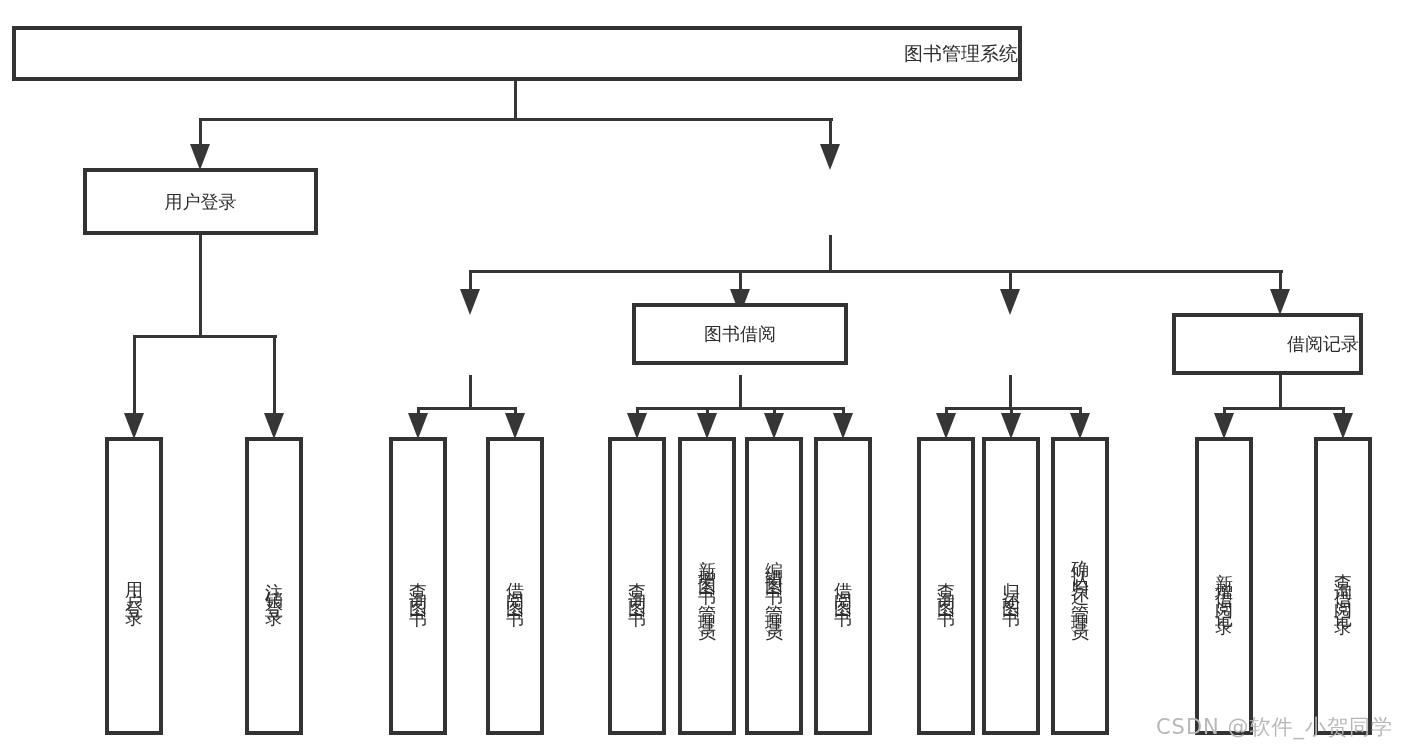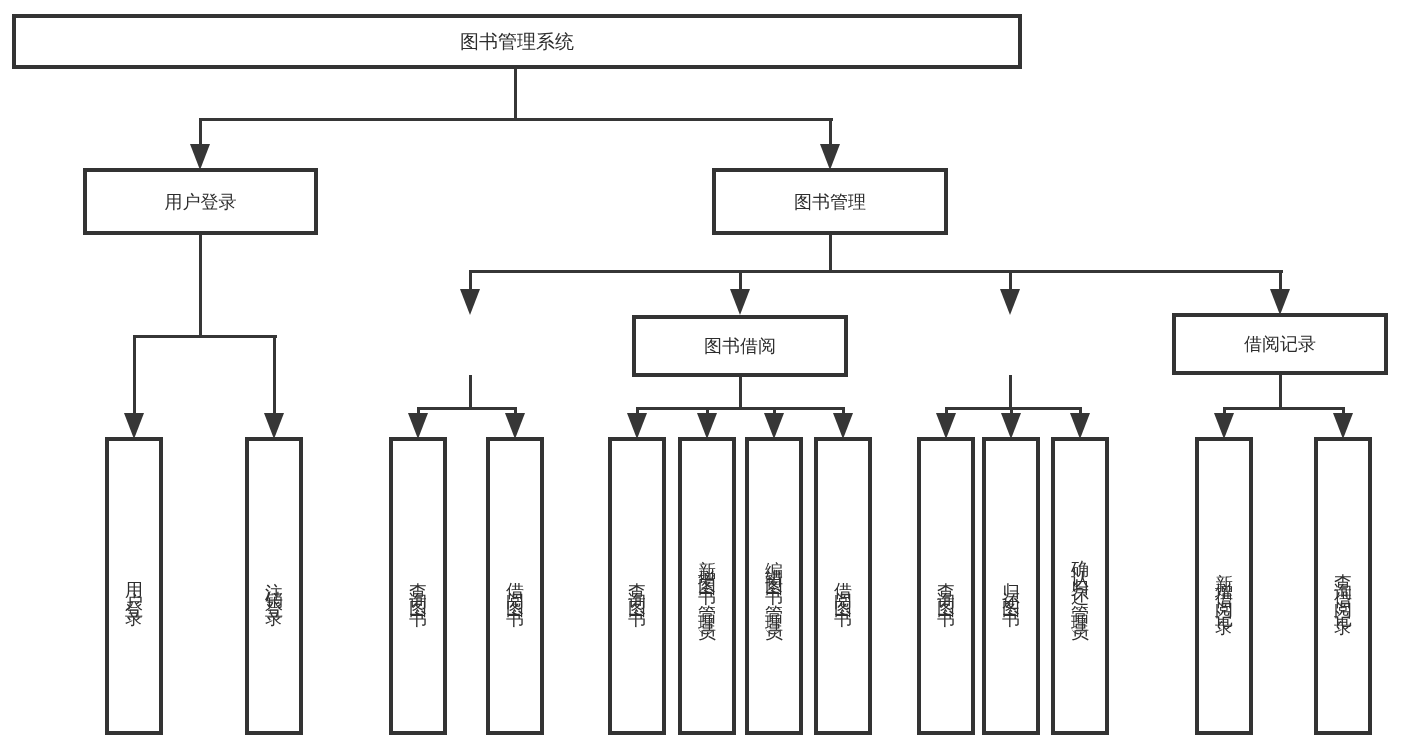--- a/index.html
+++ b/index.html
@@ -50,60 +50,57 @@
     color:#b8b8b8;
     z-index:3;
     white-space:nowrap;
   }
 </style>
 </head>
 <body>
 
 <div class="canvas">
 
-  <div class="box root" style="left:12px; top:14px; width:1010px; height:55px;">
+  <div class="box root" style="left:12px; top:26px; width:1010px; height:55px;justify-content:flex-end;">
     <span class="lbl">图书管理系统</span>
   </div>
 
   <div class="vline" style="left:514px; top:69px; height:51px;"></div>
   <div class="hline" style="left:199px; top:118px; width:634px;"></div>
   <div class="vline" style="left:199px; top:120px; height:26px;"></div>
   <div class="arrow" style="left:190px; top:144px;"></div>
   <div class="vline" style="left:829px; top:120px; height:26px;"></div>
   <div class="arrow" style="left:820px; top:144px;"></div>
 
   <div class="box" style="left:83px; top:168px; width:235px; height:67px;">
     <span class="lbl">用户登录</span>
-  </div>
-  <div class="box" style="left:712px; top:168px; width:236px; height:67px;">
-    <span class="lbl">图书管理</span>
   </div>
 
   <div class="vline" style="left:199px; top:235px; height:103px;"></div>
   <div class="hline" style="left:133px; top:335px; width:144px;"></div>
   <div class="vline" style="left:133px; top:337px; height:78px;"></div>
   <div class="arrow" style="left:124px; top:413px;"></div>
   <div class="vline" style="left:273px; top:337px; height:78px;"></div>
   <div class="arrow" style="left:264px; top:413px;"></div>
 
   <div class="vline" style="left:829px; top:235px; height:38px;"></div>
   <div class="hline" style="left:469px; top:270px; width:814px;"></div>
   <div class="vline" style="left:469px; top:272px; height:19px;"></div>
   <div class="arrow" style="left:460px; top:289px;"></div>
   <div class="vline" style="left:739px; top:272px; height:19px;"></div>
   <div class="arrow" style="left:730px; top:289px;"></div>
   <div class="vline" style="left:1009px; top:272px; height:19px;"></div>
   <div class="arrow" style="left:1000px; top:289px;"></div>
   <div class="vline" style="left:1279px; top:272px; height:19px;"></div>
   <div class="arrow" style="left:1270px; top:289px;"></div>
 
-  <div class="box" style="left:632px; top:315px; width:216px; height:62px;">
+  <div class="box" style="left:632px; top:303px; width:216px; height:62px;">
     <span class="lbl">图书借阅</span>
   </div>
-  <div class="box" style="left:1172px; top:313px; width:216px; height:62px;">
+  <div class="box" style="left:1172px; top:313px; width:191px; height:62px;justify-content:flex-end;">
     <span class="lbl">借阅记录</span>
   </div>
 
   <div class="vline" style="left:469px; top:375px; height:35px;"></div>
   <div class="hline" style="left:417px; top:407px; width:100px;"></div>
   <div class="vline" style="left:417px; top:407px; height:7px;"></div>
   <div class="arrow" style="left:408px; top:413px;"></div>
   <div class="vline" style="left:514px; top:407px; height:7px;"></div>
   <div class="arrow" style="left:505px; top:413px;"></div>
 
@@ -171,14 +168,15 @@
     <span class="lbl">确认归还（管理员）</span>
   </div>
 
   <div class="box vbox" style="left:1195px; top:437px; width:58px; height:298px;">
     <span class="lbl">新增借阅记录</span>
   </div>
   <div class="box vbox" style="left:1314px; top:437px; width:58px; height:298px;">
     <span class="lbl">查询借阅记录</span>
   </div>
 
+  <div class="watermark">CSDN @软件_小贺同学</div>
 
 </div>
 
 </body></html>

